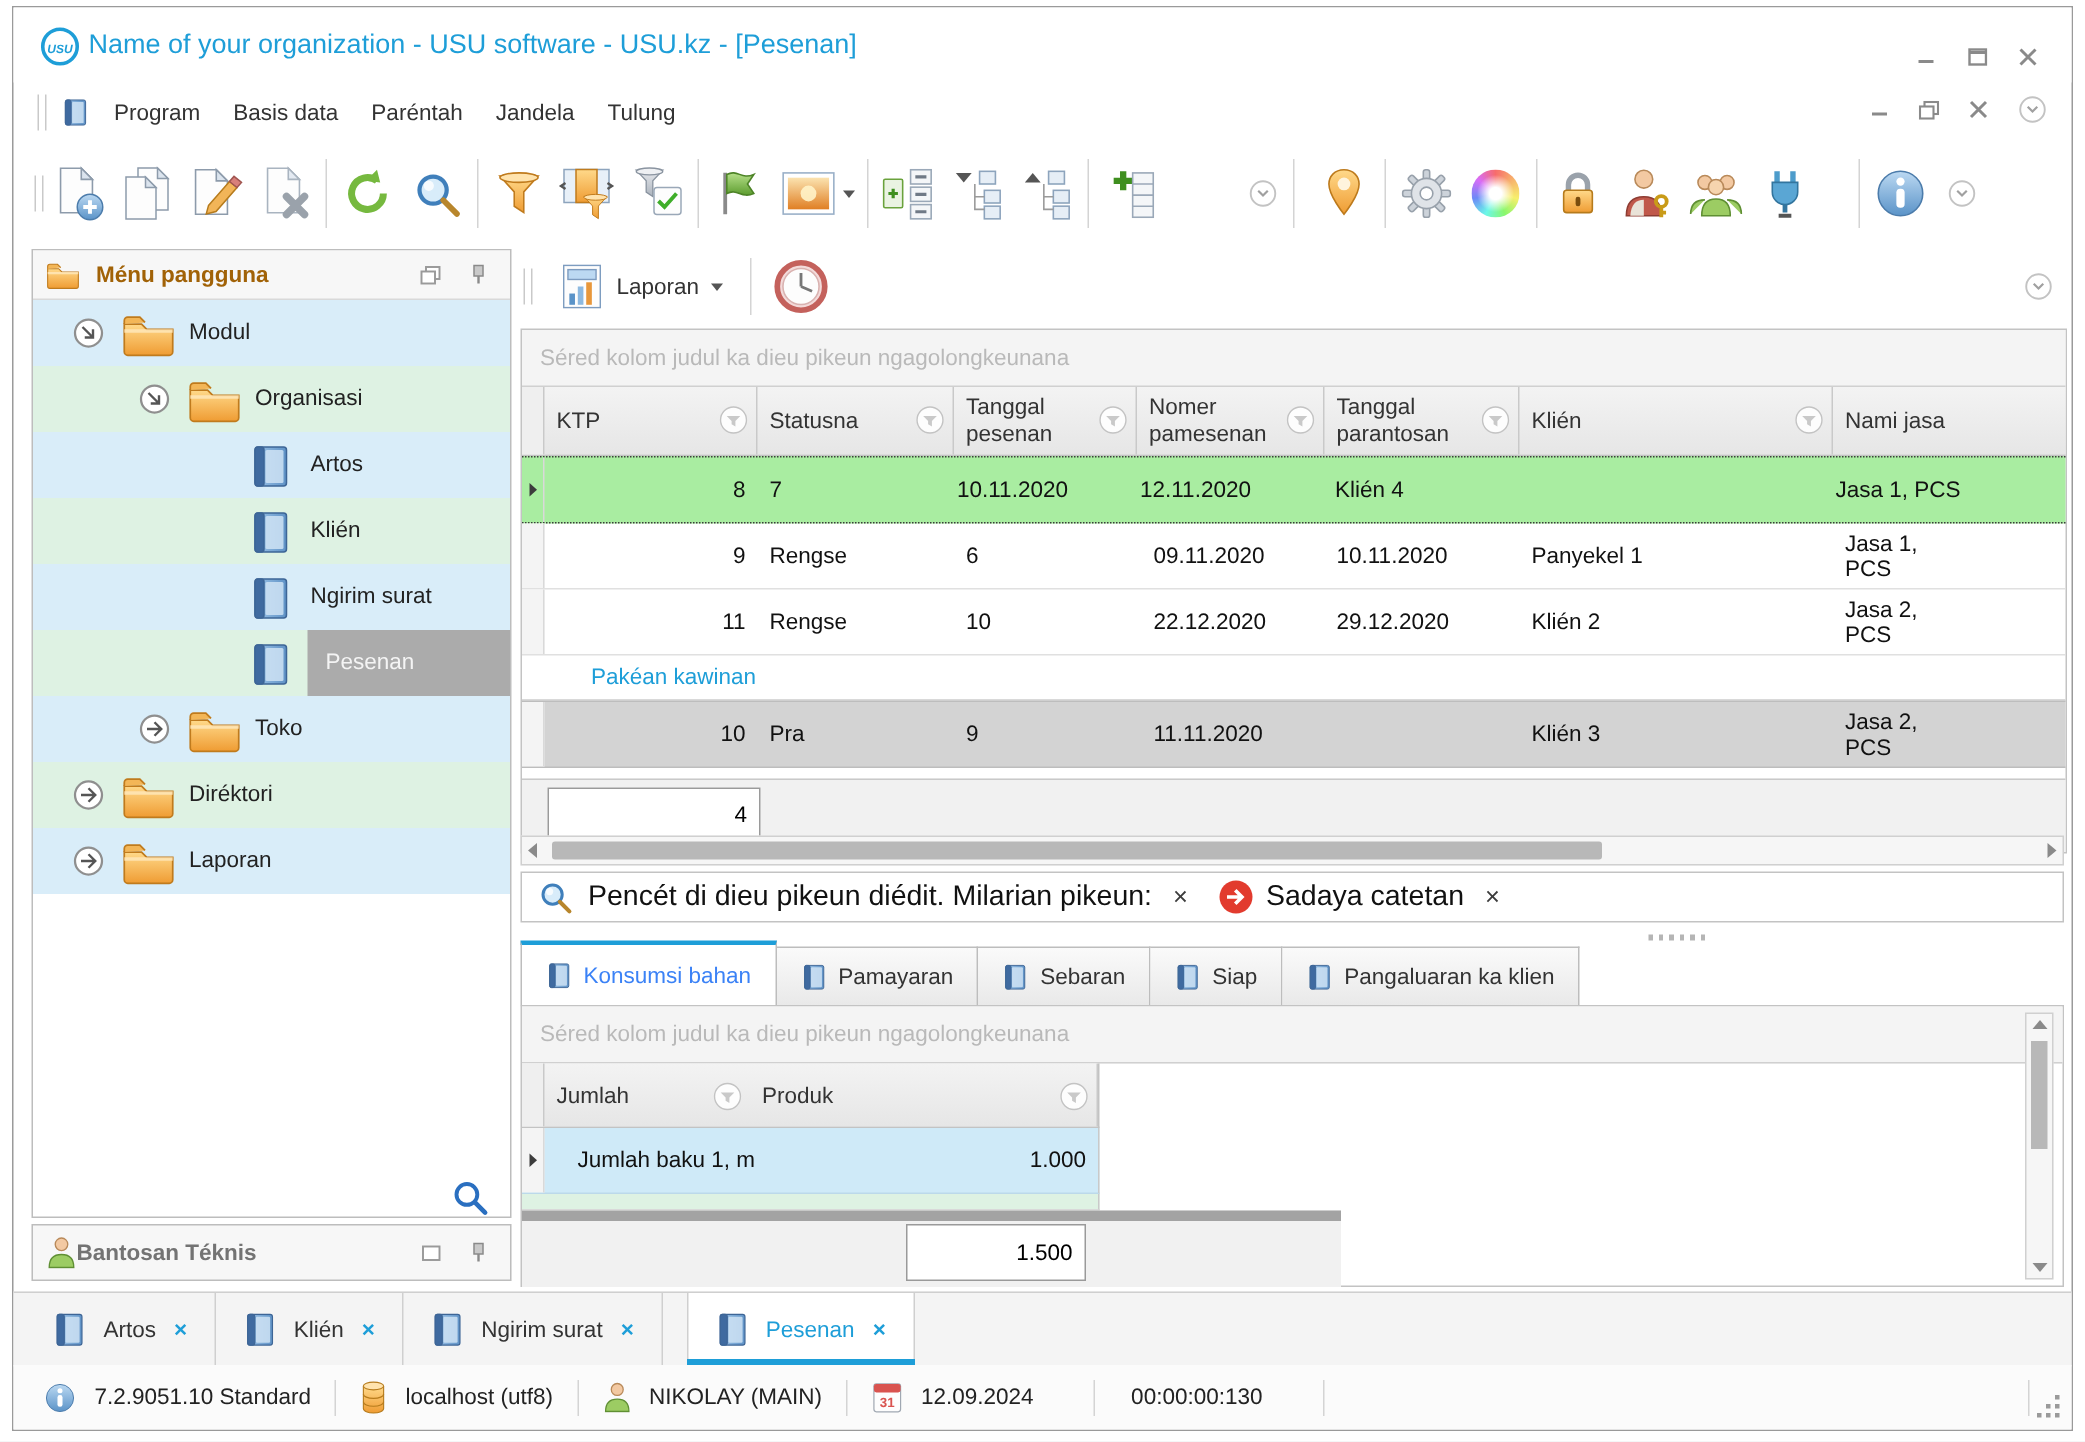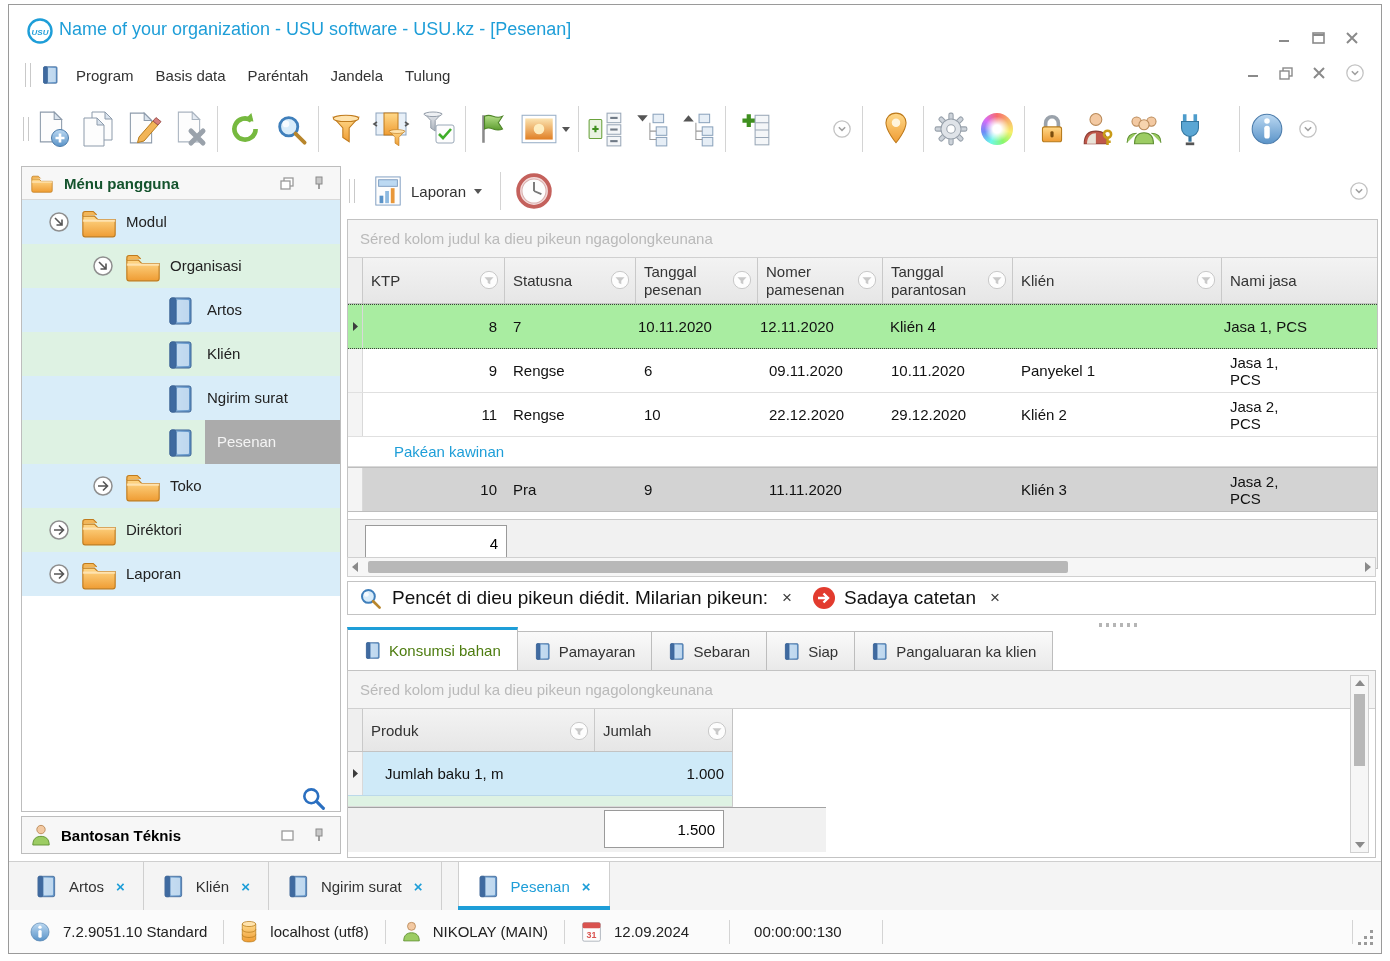--- a/index.html
+++ b/index.html
@@ -17,21 +17,21 @@
   .menu-item{font-size:15px;color:#333;padding:6px 11px;cursor:default;}
   .mdi-btns{position:absolute;right:16px;top:8px;display:flex;gap:20px;align-items:center;}
   
   .toolbar{position:absolute;left:0;top:90px;width:100%;height:68px;display:flex;align-items:center;}
   .tbtn{width:46px;height:52px;display:flex;align-items:center;justify-content:center;border-radius:3px;}
   .tsep{width:1px;height:46px;background:#d4d4d4;margin:0 4px;}
   .caret{width:0;height:0;border-left:4px solid transparent;border-right:4px solid transparent;border-top:5px solid #555;}
   
   .sidebar{position:absolute;left:12px;top:161px;width:318px;height:644px;border:1px solid #bdbdbd;background:#fff;}
   .panel-head{height:32px;display:flex;align-items:center;background:#f7f7f7;border-bottom:1px solid #d9d9d9;}
-  .panel-head .ph-label{font-size:15px;font-weight:bold;color:#14532d;margin-left:10px;flex:1;}
+  .panel-head .ph-label{font-size:15px;font-weight:bold;color:#a16207;margin-left:10px;flex:1;}
   .ph-btn{width:22px;height:18px;display:flex;align-items:center;justify-content:center;margin-right:10px;}
   .tree{position:relative;}
   .trow{height:44px;display:flex;align-items:center;position:relative;font-size:15px;color:#222;}
   .trow.blue{background:#d9edf9;} .trow.green{background:#def2e3;}
   .texp{position:absolute;top:11px;} .tfold{position:absolute;top:8px;} .tbook{position:absolute;top:8px;}
   .tlabel{position:absolute;top:13px;}
   .tsel{position:absolute;left:183px;top:0;height:44px;right:0;background:#ababab;}
   .tsel-label{position:absolute;left:195px;top:13px;color:#f4f4f4;}
   .tree-search{position:absolute;right:14px;top:618px;}
   .support-panel{position:absolute;left:12px;top:811px;width:318px;height:36px;border:1px solid #bdbdbd;background:#f7f7f7;display:flex;align-items:center;}
@@ -60,28 +60,28 @@
   .hthumb{height:12px;background:#b8b8b8;border-radius:2px;margin-left:10px;width:700px;}
   .arrow-l{width:0;height:0;border-top:5px solid transparent;border-bottom:5px solid transparent;border-right:6px solid #8a8a8a;margin-left:4px;}
   .arrow-r{width:0;height:0;border-top:5px solid transparent;border-bottom:5px solid transparent;border-left:6px solid #8a8a8a;margin-left:auto;margin-right:4px;}
   .filterbar{position:absolute;left:338px;top:576px;width:1029px;height:34px;border:1px solid #c3c3c3;background:#fff;display:flex;align-items:center;box-sizing:border-box;font-size:19px;color:#111;}
   .filterbar .x{color:#3c3c3c;font-size:17px;margin:0 14px;}
   .splitdots{position:absolute;left:1090px;top:618px;width:40px;height:4px;background:repeating-linear-gradient(90deg,#b5b5b5 0 3px,transparent 3px 7px);}
   
   .dtabs{position:absolute;left:338px;top:624px;width:1029px;height:42px;display:flex;align-items:flex-end;}
   .dtab{display:flex;align-items:center;gap:8px;height:38px;padding:0 16px;background:linear-gradient(#fafafa,#e9e9e9);border:1px solid #bdbdbd;border-left:none;font-size:15px;color:#333;}
   .dtab:first-child{border-left:1px solid #bdbdbd;}
-  .dtab.active{background:#fff;border-top:3px solid #1e9ed8;height:40px;color:#4d7c0f;border-bottom:1px solid #fff;}
+  .dtab.active{background:#fff;border-top:3px solid #1e9ed8;height:40px;color:#3b82f6;border-bottom:1px solid #fff;}
   .detail{position:absolute;left:338px;top:665px;width:1029px;height:188px;border:1px solid #c3c3c3;background:#fff;box-sizing:border-box;}
   .detail .groupbar{border-top:none;}
   .dhead{display:flex;height:42px;background:linear-gradient(#f3f3f3,#e6e6e6);border-bottom:1px solid #c3c3c3;width:384px;border-right:1px solid #c3c3c3;}
   .drow{display:flex;height:43px;font-size:15px;color:#111;width:384px;border-right:1px solid #c9c9c9;}
   .drow.sel{background:#cfeaf8;border-bottom:1px solid #bcd9ea;}
   .dgreen{height:10px;width:384px;background:#def2e3;border-right:1px solid #c9c9c9;border-bottom:1px solid #d9d9d9;}
-  .dfoot{height:44px;background:#f1f1f1;border-top:1px solid #a3a3a3;position:relative;width:478px;}
+  .dfoot{height:44px;background:#f1f1f1;border-top:7px solid #a3a3a3;position:relative;width:546px;}
   .totalbox{position:absolute;left:256px;top:2px;width:120px;height:38px;background:#fff;border:1px solid #9a9a9a;display:flex;align-items:center;justify-content:flex-end;padding-right:8px;font-size:15px;box-sizing:border-box;}
   .vscroll{position:absolute;right:6px;top:4px;width:17px;height:176px;border:1px solid #d0d0d0;background:#f6f6f6;display:flex;flex-direction:column;align-items:center;}
   .vthumb{width:11px;height:72px;background:#b8b8b8;margin-top:8px;}
   .arrow-u{width:0;height:0;border-left:5px solid transparent;border-right:5px solid transparent;border-bottom:6px solid #8a8a8a;margin-top:4px;}
   .arrow-d{width:0;height:0;border-left:5px solid transparent;border-right:5px solid transparent;border-top:6px solid #8a8a8a;margin-top:auto;margin-bottom:4px;}
   
   .doctabs{position:absolute;left:0px;top:856px;width:100%;height:49px;border-top:1px solid #cfcfcf;background:#f4f4f4;display:flex;}
   .doctab{display:flex;align-items:center;gap:12px;padding:0 18px;border-right:1px solid #cfcfcf;font-size:15px;color:#333;position:relative;}
   .doctab:first-child{margin-left:8px;}
   .doctab .x{color:#1e9ed8;font-weight:bold;font-size:15px;}
@@ -582,21 +582,21 @@
     <svg class="tree-search" width="26" height="26" viewBox="0 0 30 30">
       <circle cx="13" cy="13" r="8" fill="none" stroke="#2a6fc0" stroke-width="3"></circle>
       <line x1="19" y1="19" x2="27" y2="27" stroke="#2a6fc0" stroke-width="3.6" stroke-linecap="round"></line>
     </svg>
   </div>
 
   <div class="support-panel">
     <svg width="20" height="22" viewBox="0 0 22 24" style="margin-left:9px">
           <use href="#s-person"></use>
         </svg>
-    <span class="ph-label" style="font-size:15px;font-weight:bold;color:#000000;margin-left:10px;flex:1">Bantosan Téknis</span>
+    <span class="ph-label" style="font-size:15px;font-weight:bold;color:#737373;flex:1">Bantosan Téknis</span>
     <span class="ph-btn">
           <svg width="13" height="11">
             <rect x="1" y="1" width="11" height="9" fill="#fff" stroke="#9a9a9a" stroke-width="1.3"></rect>
           </svg>
         </span>
     <span class="ph-btn">
           <svg width="12" height="14">
             <rect x="3" y="1" width="6" height="7" fill="#c9c9c9" stroke="#8a8a8a"></rect>
             <line x1="6" y1="8" x2="6" y2="13" stroke="#8a8a8a" stroke-width="1.6"></line>
           </svg>
@@ -773,28 +773,28 @@
             <use href="#s-book"></use>
           </svg>
       <span>Pangaluaran ka klien</span>
     </div>
   </div>
 
   <div class="detail">
     <div class="groupbar">Séred kolom judul ka dieu pikeun ngagolongkeunana</div>
     <div class="dhead">
       <div class="gh-ind"></div>
+      <div class="gh-cell" style="flex:1;border-right:none">
+            <span>Jumlah</span>
+            <svg class="flt" width="20" height="20">
+              <use href="#s-flt"></use>
+            </svg>
+          </div>
       <div class="gh-cell" style="width:232px">
             <span>Produk</span>
-            <svg class="flt" width="20" height="20">
-              <use href="#s-flt"></use>
-            </svg>
-          </div>
-      <div class="gh-cell" style="flex:1;border-right:none">
-            <span>Jumlah</span>
             <svg class="flt" width="20" height="20">
               <use href="#s-flt"></use>
             </svg>
           </div>
     </div>
     <div class="drow sel">
       <div class="g-ind" style="background:#f4f4f4">
             <svg width="7" height="11">
               <path d="M1 1 l5 4.5 -5 4.5 z" fill="#3c3c3c"></path>
             </svg>

